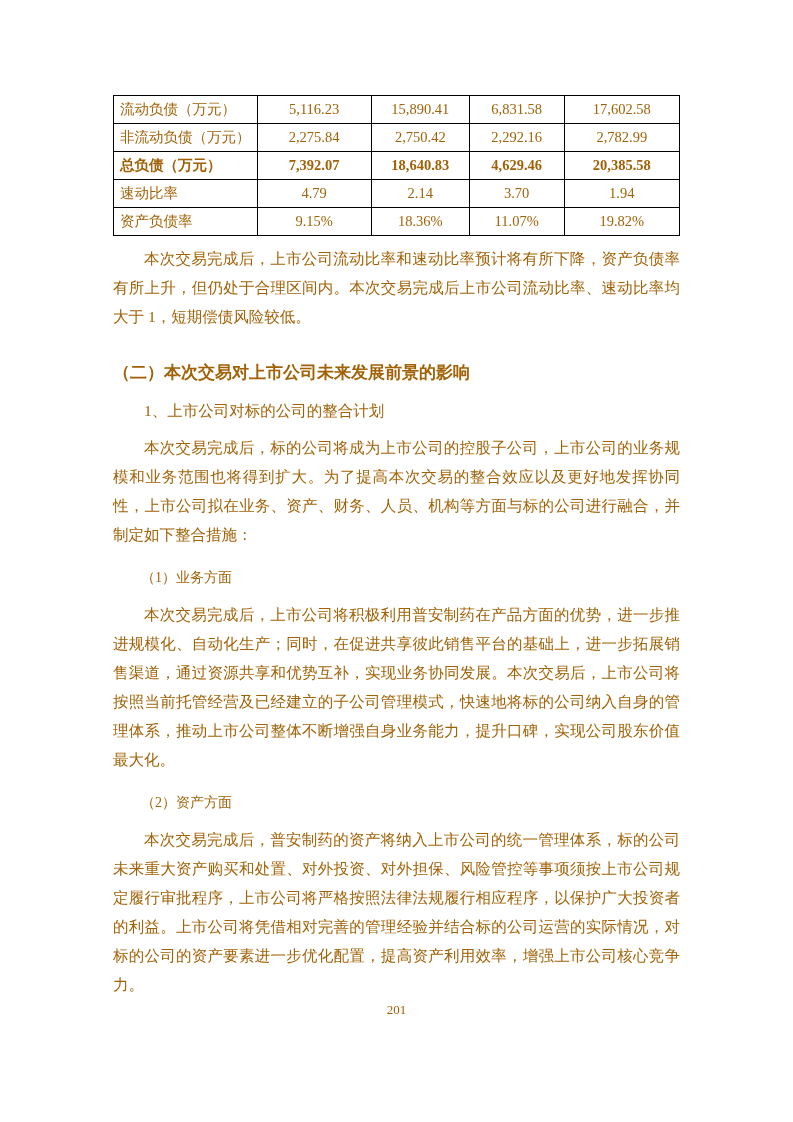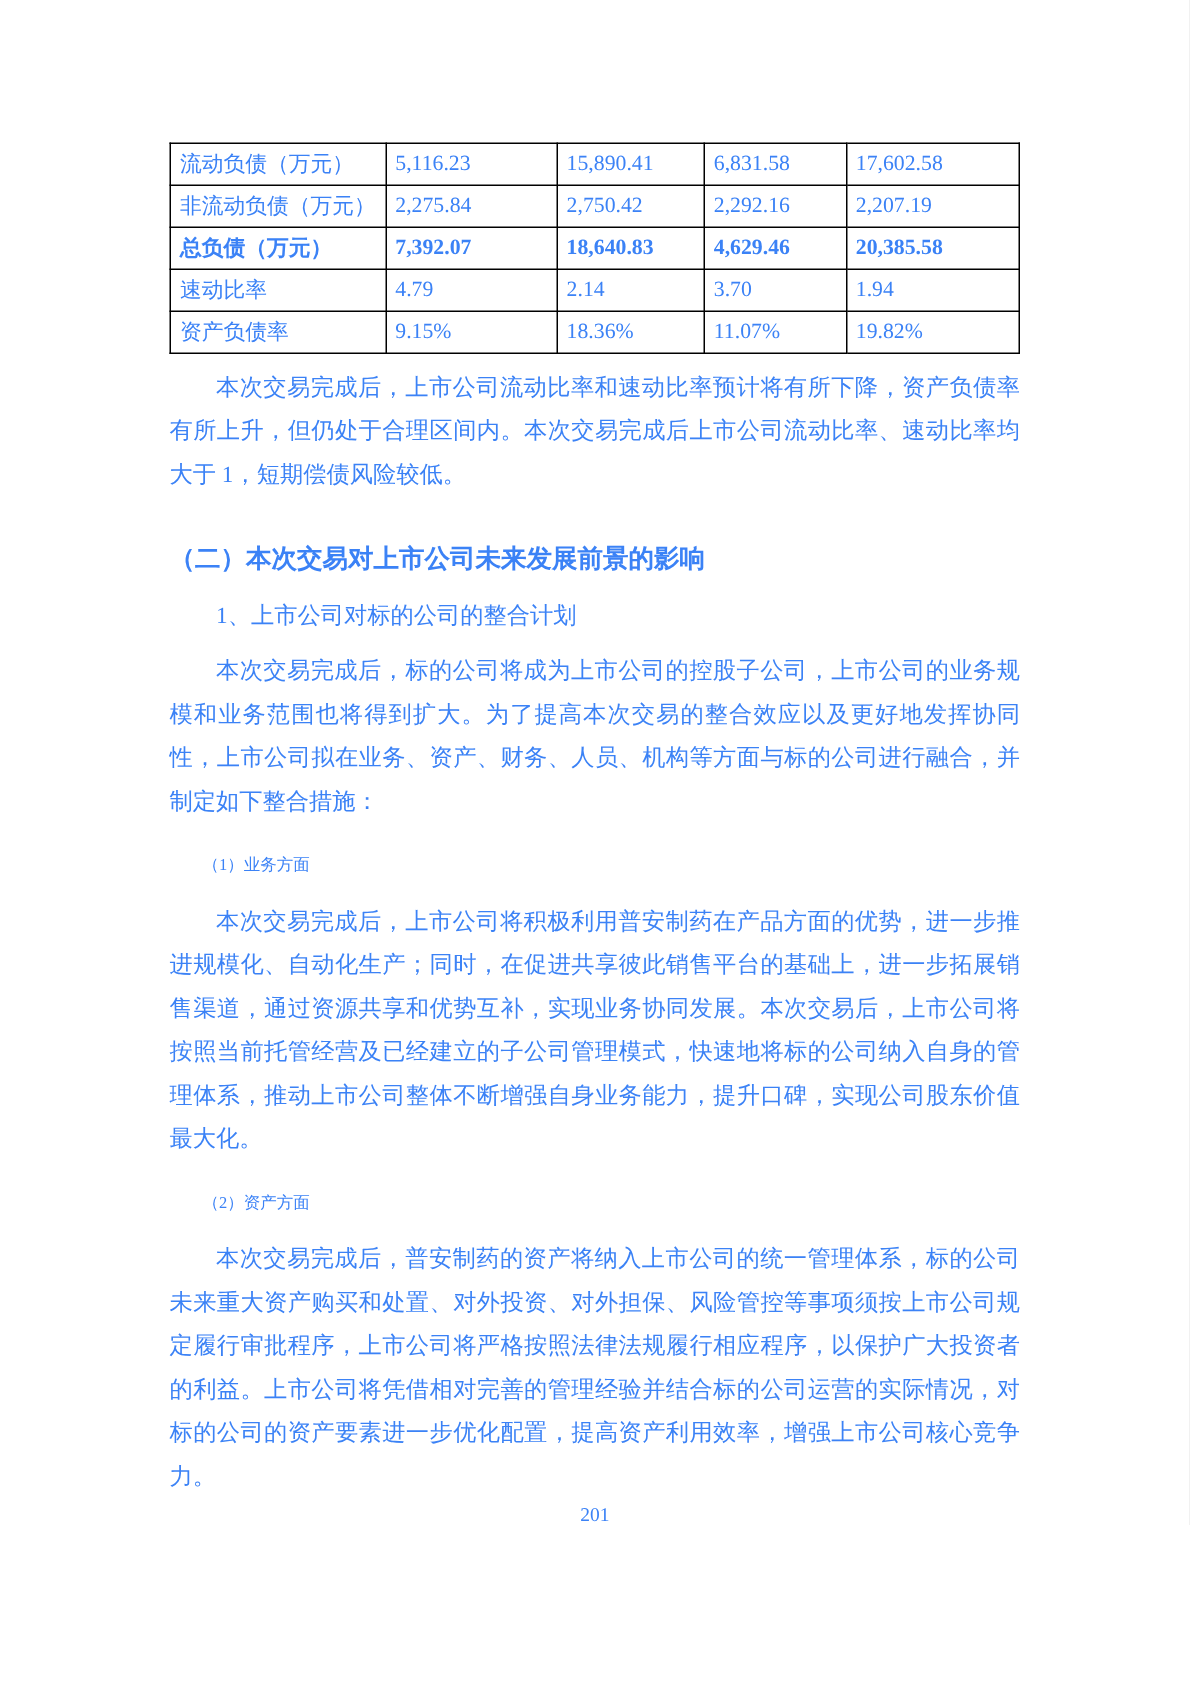--- a/index.html
+++ b/index.html
@@ -6,40 +6,40 @@
     margin: 0;
     padding: 0;
     background: #e8e8e8;
   }
   .page {
     width: 793px;
     height: 1122px;
     margin: 0 auto;
     background: #ffffff;
     font-family: "Liberation Serif", serif;
-    color: #3b82f6;
+    color: #a16207;
     position: relative;
     box-sizing: border-box;
     padding: 95px 113px 0 113px;
     overflow: hidden;
   }
   table.fin-table {
     width: 100%;
     border-collapse: collapse;
     font-size: 14.5px;
   }
   table.fin-table td {
     border: 1px solid #000000;
     height: 25px;
     padding: 1px 6px;
     vertical-align: middle;
     white-space: nowrap;
   }
   td.lbl { text-align: left; }
-  td.num { text-align: left; }
+  td.num { text-align: center; }
   tr.total-row td { font-weight: bold; }
   .para {
     font-size: 15.5px;
     line-height: 29px;
     text-align: justify;
     text-indent: 2em;
     margin: 8px 0 0 0;
   }
   .section-heading {
     font-family: "Liberation Sans", sans-serif;
@@ -48,21 +48,21 @@
     margin: 30px 0 10px 0;
     text-indent: 0;
   }
   .sub-heading {
     font-size: 15.5px;
     line-height: 29px;
     text-indent: 2em;
     margin: 12px 0 0 0;
   }
   .item-title {
-    font-size: 11px;
+    font-size: 14px;
     line-height: 29px;
     text-indent: 2em;
     margin: 14px 0 0 0;
   }
   .page-number {
     position: absolute;
     bottom: 104px;
     left: 0;
     width: 100%;
     text-align: center;
@@ -88,21 +88,21 @@
         <td class="num">5,116.23</td>
         <td class="num">15,890.41</td>
         <td class="num">6,831.58</td>
         <td class="num">17,602.58</td>
       </tr>
       <tr>
         <td class="lbl">非流动负债（万元）</td>
         <td class="num">2,275.84</td>
         <td class="num">2,750.42</td>
         <td class="num">2,292.16</td>
-        <td class="num">2,207.19</td>
+        <td class="num">2,782.99</td>
       </tr>
       <tr class="total-row">
         <td class="lbl">总负债（万元）</td>
         <td class="num">7,392.07</td>
         <td class="num">18,640.83</td>
         <td class="num">4,629.46</td>
         <td class="num">20,385.58</td>
       </tr>
       <tr>
         <td class="lbl">速动比率</td>

